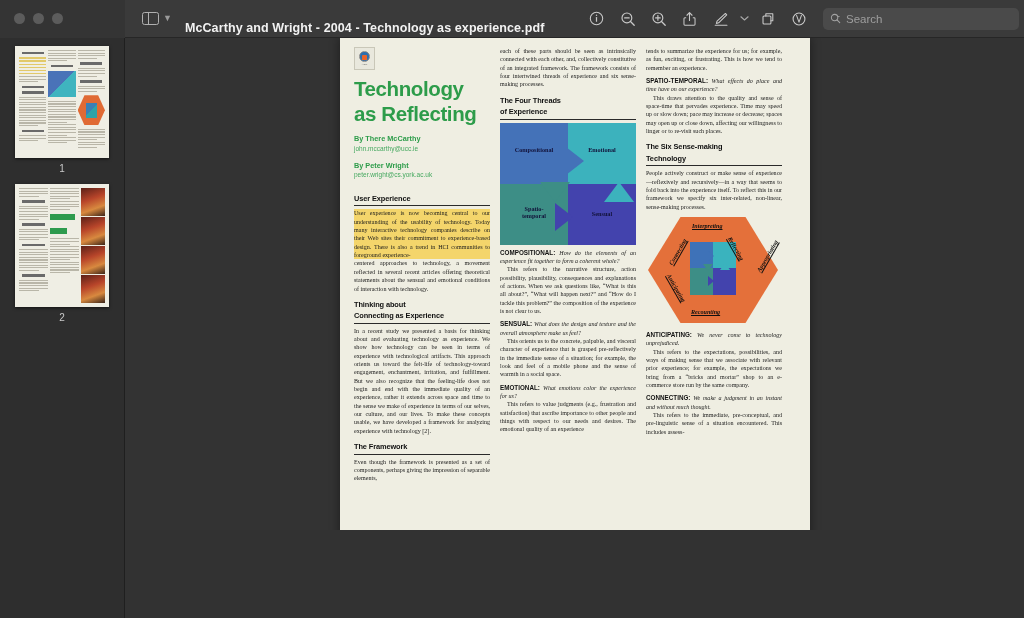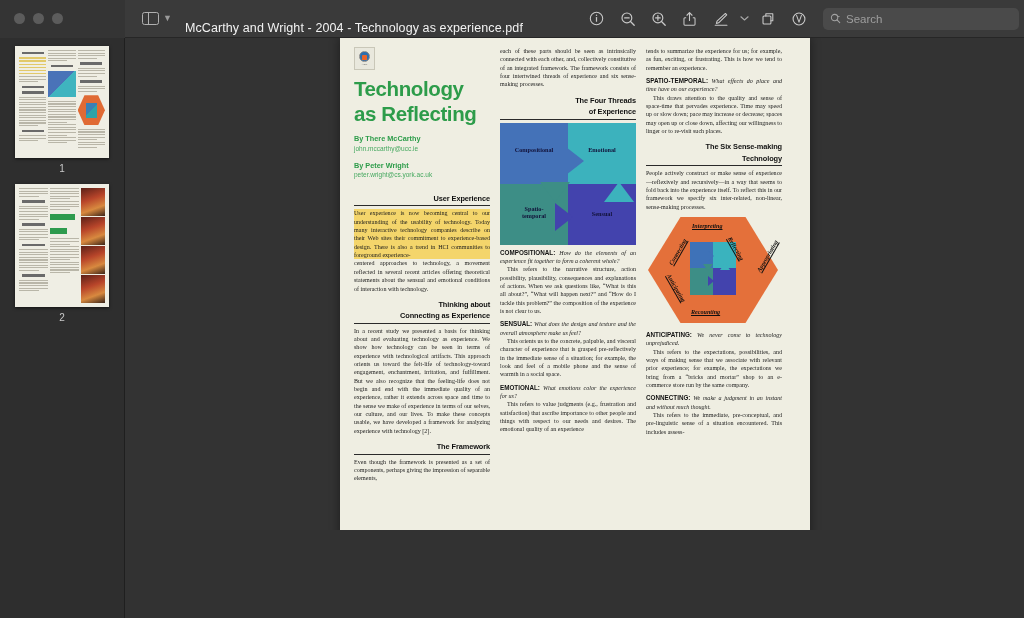--- a/index.html
+++ b/index.html
@@ -55,21 +55,21 @@
   }
   .st-icon::before {
     content: ""; position: absolute;
     left: 5px; top: -1.3px; bottom: -1.3px;
     width: 1.3px; background: #b0b0b0;
   }
   .chev { color: #9a9a9a; font-size: 9px; line-height: 1; }
 
   .doc-titles { display: flex; flex-direction: column; justify-content: center; margin-left: 2px; }
   .doc-title {
-    color: #f2f2f2; font-size: 12.5px; font-weight: normal;
+    color: #f2f2f2; font-size: 12.5px; font-weight: bold;
     letter-spacing: 0.1px; line-height: 14px;
     white-space: nowrap;
     margin-top: 18px;
   }
   .doc-sub {
     color: #9b9b9b; font-size: 10px; line-height: 12px;
     margin-top: 1px; white-space: nowrap;
   }
 
   .tb-right {
@@ -177,21 +177,21 @@
     text-align: justify;
     color: #1c1c1c;
     margin-bottom: 0;
     hyphens: auto;
   }
   .body-p.ind { text-indent: 7px; }
   .sec-head {
     font-family: "Liberation Sans", sans-serif;
     font-weight: bold;
     font-size: 7.4px;
-    text-align: right;
+    text-align: left;
     color: #111;
     margin: 7px 0 2px;
     line-height: 9.4px;
     letter-spacing: -0.1px;
   }
   .rule { height: 1px; background: #2a2a2a; margin: 2px 0 3px; }
   .run-in {
     font-family: "Liberation Sans", sans-serif;
     font-weight: bold; font-size: 6.3px;
     color: #111;

